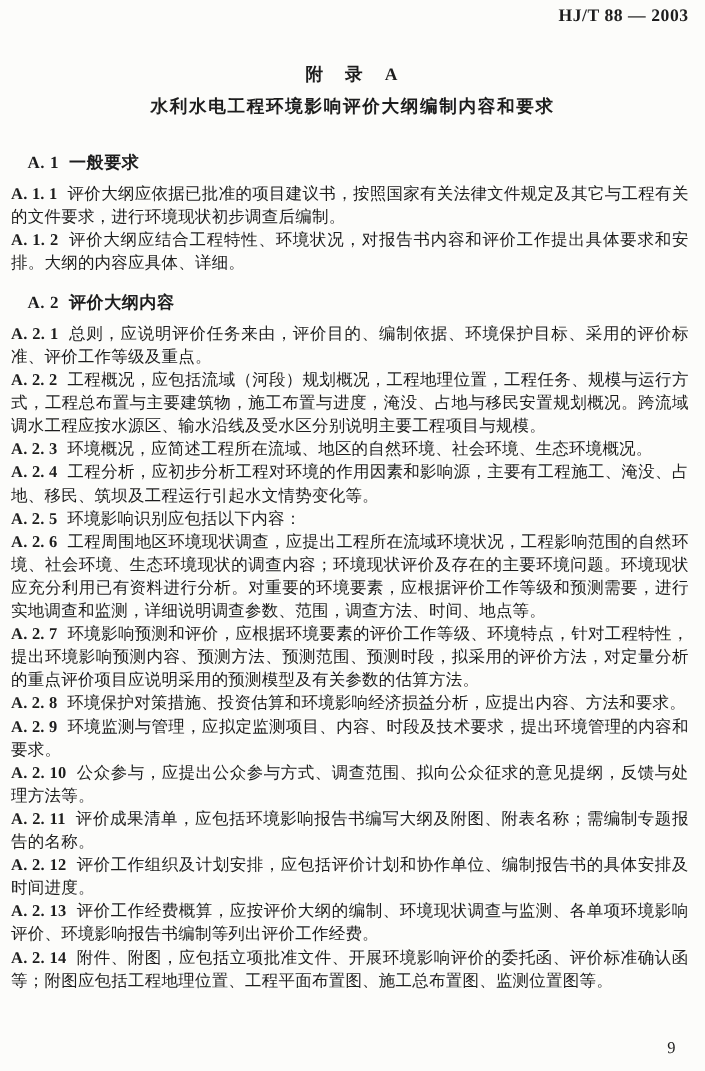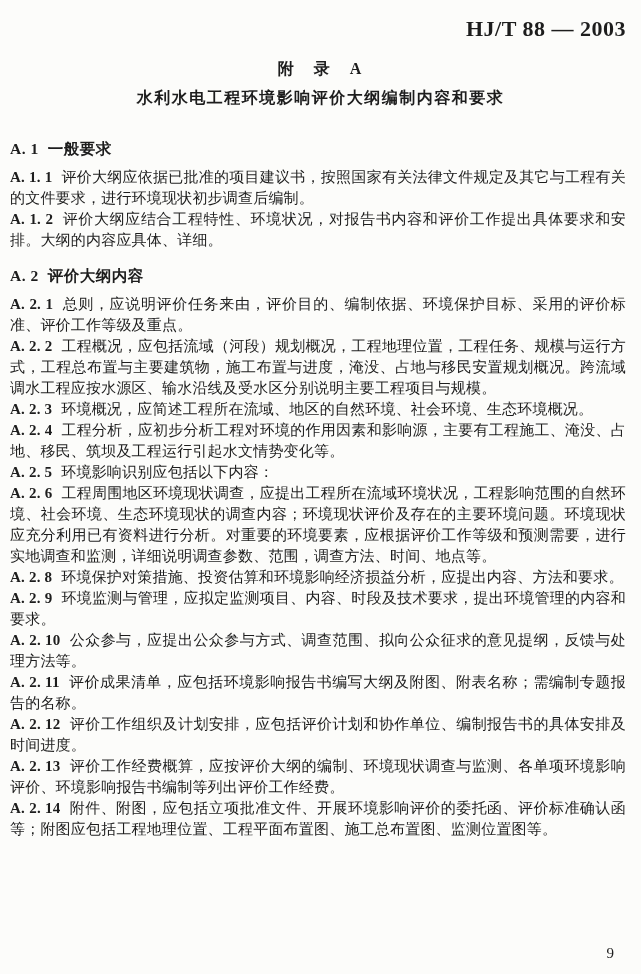--- a/index.html
+++ b/index.html
@@ -8,23 +8,23 @@
     position: relative;
     width: 641px;
     height: 974px;
     margin: 0 auto;
     background: #fcfcfa;
     color: #1d1d1d;
     overflow: hidden;
   }
   .std-code {
     position: absolute;
-    top: 16px;
+    top: 6px;
     right: 15px;
-    font-size: 22px;
+    font-size: 16px;
     font-weight: bold;
     letter-spacing: 0.5px;
     font-family: "Liberation Serif", "DejaVu Serif", serif;
   }
   .titles {
     position: absolute;
     top: 58px;
     left: 0;
     right: 0;
     text-align: center;
@@ -45,21 +45,21 @@
   .content {
     position: absolute;
     top: 138px;
     left: 10px;
     right: 15px;
   }
   .section-heading {
     font-size: 15.5px;
     font-weight: bold;
     line-height: 22px;
-    margin: 0 0 7px 0;
+    margin: 0 0 7px 15px;
     letter-spacing: 0.5px;
   }
   .section-heading.second { margin-top: 14px; }
   .para {
     font-size: 15px;
     line-height: 21px;
     margin: 0;
     text-align: justify;
     letter-spacing: 0.2px;
   }
@@ -102,20 +102,21 @@
     <p class="para"><span class="num">A. 2. 1</span><span>总则，应说明评价任务来由，评价目的、编制依据、环境保护目标、采用的评价标准、评价工作等级及重点。</span></p>
     <p class="para"><span class="num">A. 2. 2</span><span>工程概况，应包括流域（河段）规划概况，工程地理位置，工程任务、规模与运行方式，工程总布置与主要建筑物，施工布置与进度，淹没、占地与移民安置规划概况。跨流域调水工程应按水源区、输水沿线及受水区分别说明主要工程项目与规模。</span></p>
     <p class="para"><span class="num">A. 2. 3</span><span>环境概况，应简述工程所在流域、地区的自然环境、社会环境、生态环境概况。</span></p>
     <p class="para"><span class="num">A. 2. 4</span><span>工程分析，应初步分析工程对环境的作用因素和影响源，主要有工程施工、淹没、占地、移民、筑坝及工程运行引起水文情势变化等。</span></p>
     <p class="para"><span class="num">A. 2. 5</span><span>环境影响识别应包括以下内容：</span></p>
 
     <div class="sublist">
     </div>
 
     <p class="para"><span class="num">A. 2. 6</span><span>工程周围地区环境现状调查，应提出工程所在流域环境状况，工程影响范围的自然环境、社会环境、生态环境现状的调查内容；环境现状评价及存在的主要环境问题。环境现状应充分利用已有资料进行分析。对重要的环境要素，应根据评价工作等级和预测需要，进行实地调查和监测，详细说明调查参数、范围，调查方法、时间、地点等。</span></p>
+    <p class="para"><span class="num">A. 2. 7</span><span>环境影响预测和评价，应根据环境要素的评价工作等级、环境特点，针对工程特性，提出环境影响预测内容、预测方法、预测范围、预测时段，拟采用的评价方法，对定量分析的重点评价项目应说明采用的预测模型及有关参数的估算方法。</span></p>
     <p class="para"><span class="num">A. 2. 8</span><span>环境保护对策措施、投资估算和环境影响经济损益分析，应提出内容、方法和要求。</span></p>
     <p class="para"><span class="num">A. 2. 9</span><span>环境监测与管理，应拟定监测项目、内容、时段及技术要求，提出环境管理的内容和要求。</span></p>
     <p class="para"><span class="num">A. 2. 10</span><span>公众参与，应提出公众参与方式、调查范围、拟向公众征求的意见提纲，反馈与处理方法等。</span></p>
     <p class="para"><span class="num">A. 2. 11</span><span>评价成果清单，应包括环境影响报告书编写大纲及附图、附表名称；需编制专题报告的名称。</span></p>
     <p class="para"><span class="num">A. 2. 12</span><span>评价工作组织及计划安排，应包括评价计划和协作单位、编制报告书的具体安排及时间进度。</span></p>
     <p class="para"><span class="num">A. 2. 13</span><span>评价工作经费概算，应按评价大纲的编制、环境现状调查与监测、各单项环境影响评价、环境影响报告书编制等列出评价工作经费。</span></p>
     <p class="para"><span class="num">A. 2. 14</span><span>附件、附图，应包括立项批准文件、开展环境影响评价的委托函、评价标准确认函等；附图应包括工程地理位置、工程平面布置图、施工总布置图、监测位置图等。</span></p>
 
   </div>
 

